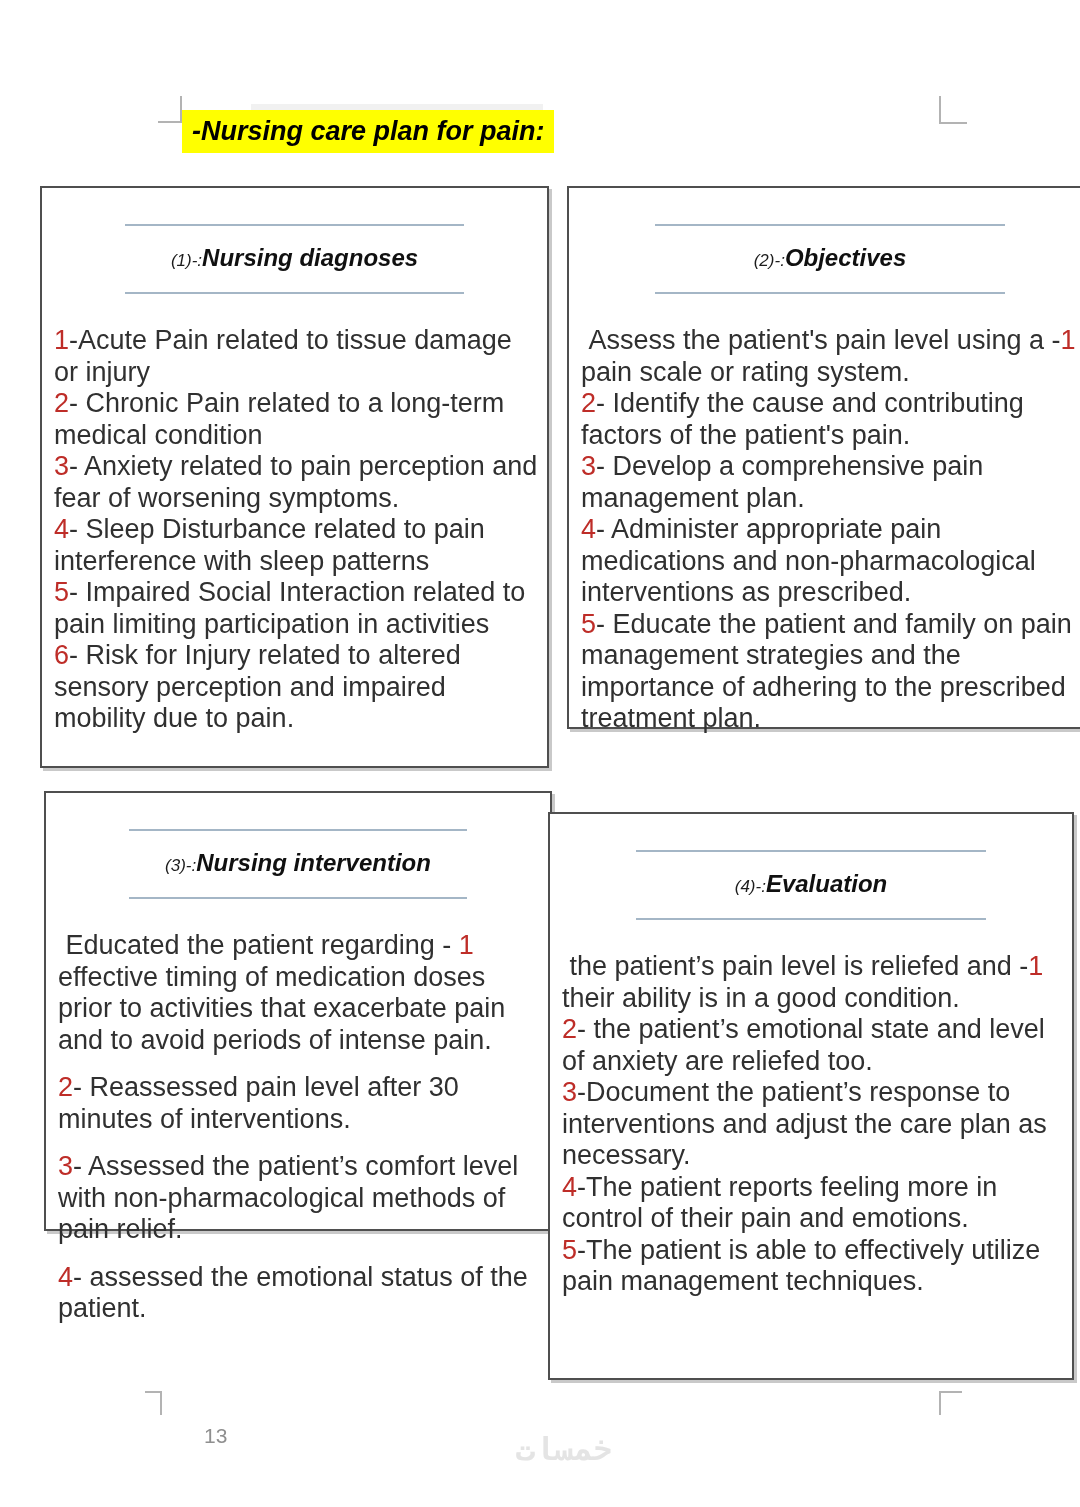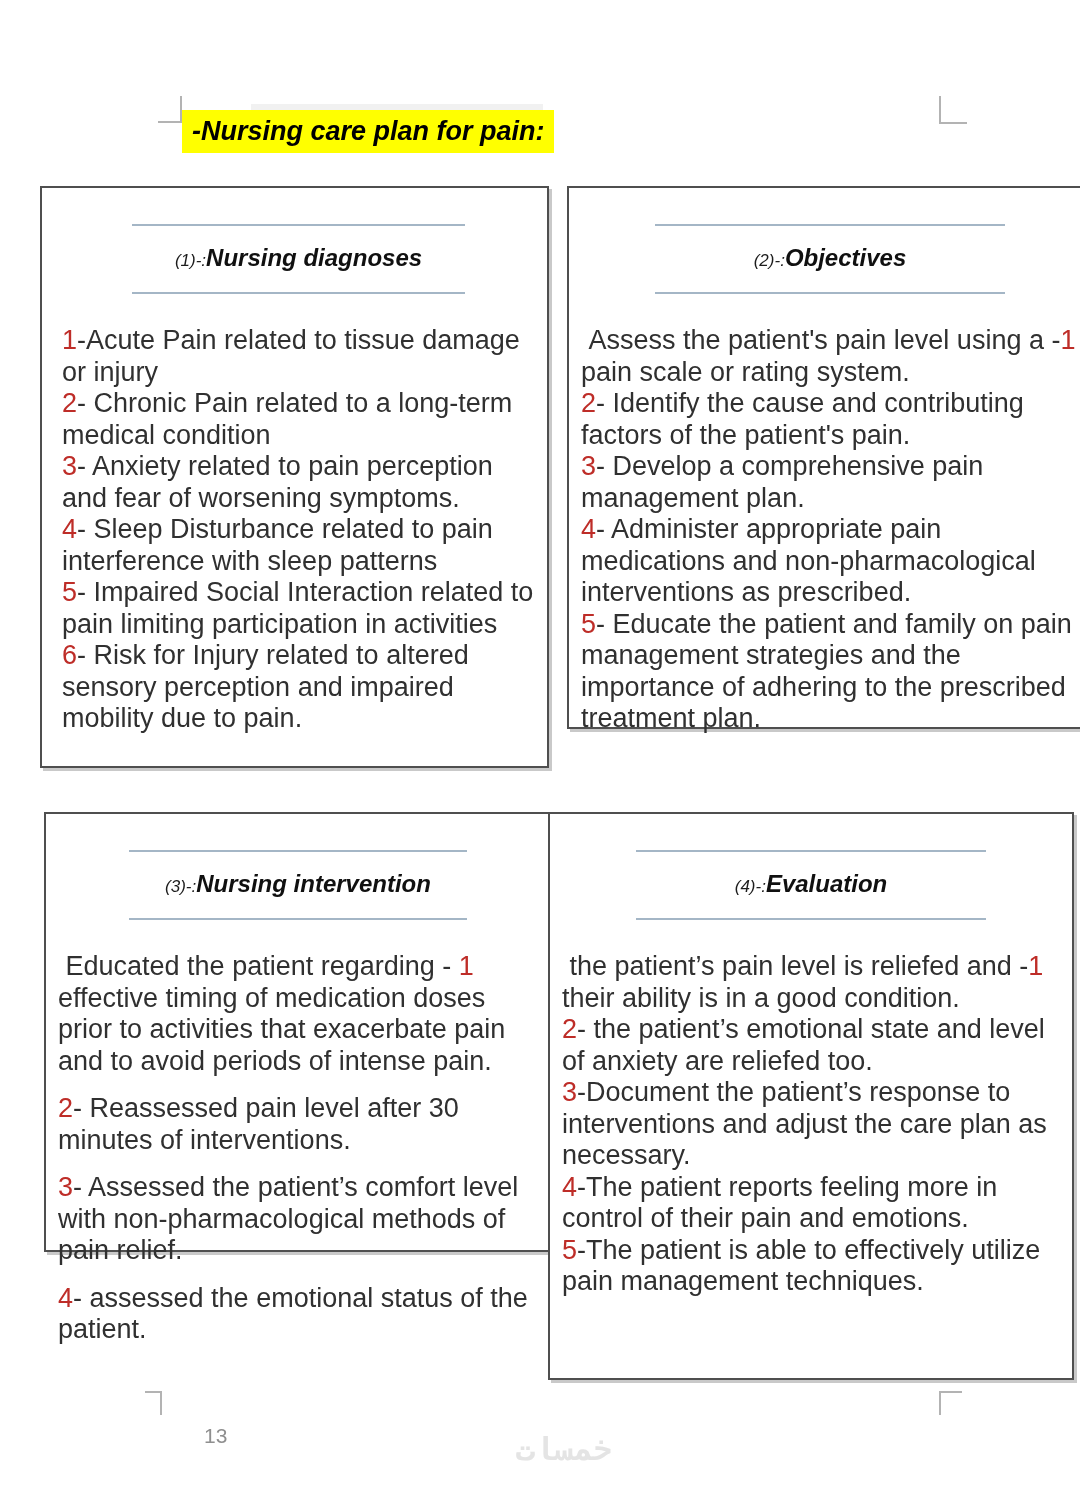--- a/index.html
+++ b/index.html
@@ -18,23 +18,23 @@
 
   
   .mark { position:absolute; }
   .mark-tl { left:134px; top:96px;  width:24px; height:27px; border-right:2px solid #b3b3b3; border-bottom:2px solid #b3b3b3; }
   .mark-tr { left:915px; top:96px;  width:28px; height:28px; border-left:2px solid #b3b3b3;  border-bottom:2px solid #b3b3b3; }
   .mark-bl { left:121px; top:1391px; width:17px; height:24px; border-right:2px solid #b3b3b3; border-top:2px solid #b3b3b3; }
   .mark-br { left:915px; top:1391px; width:23px; height:24px; border-left:2px solid #b3b3b3;  border-top:2px solid #b3b3b3; }
 
   
   .box { position:absolute; background:#fff; border:2px solid #4f4f4f; box-shadow:3px 3px 0 #c9c9c9; }
-  .box1 { left:16px;  top:186px; width:509px; height:582px;padding-left:8px; }
+  .box1 { left:16px;  top:186px; width:509px; height:582px; }
   .box2 { left:543px; top:186px; width:526px; height:543px; }
-  .box3 { left:20px;  top:812px; width:508px; height:440px; }
+  .box3 { left:20px;  top:791px; width:508px; height:440px; }
   .box4 { left:524px; top:812px; width:526px; height:568px; }
 
   .box-header {
     width:67%; margin:36px auto 0;
     border-top:2px solid var(--rule,#a4b6c6); border-bottom:2px solid var(--rule,#a4b6c6);
     padding:18px 0 20px; text-align:center; white-space:nowrap;
   }
   .hnum   { font-style:italic; font-size:17px; color:#1c1c1c; }
   .htitle { font-style:italic; font-weight:bold; font-size:24px; color:#101010; }
 

